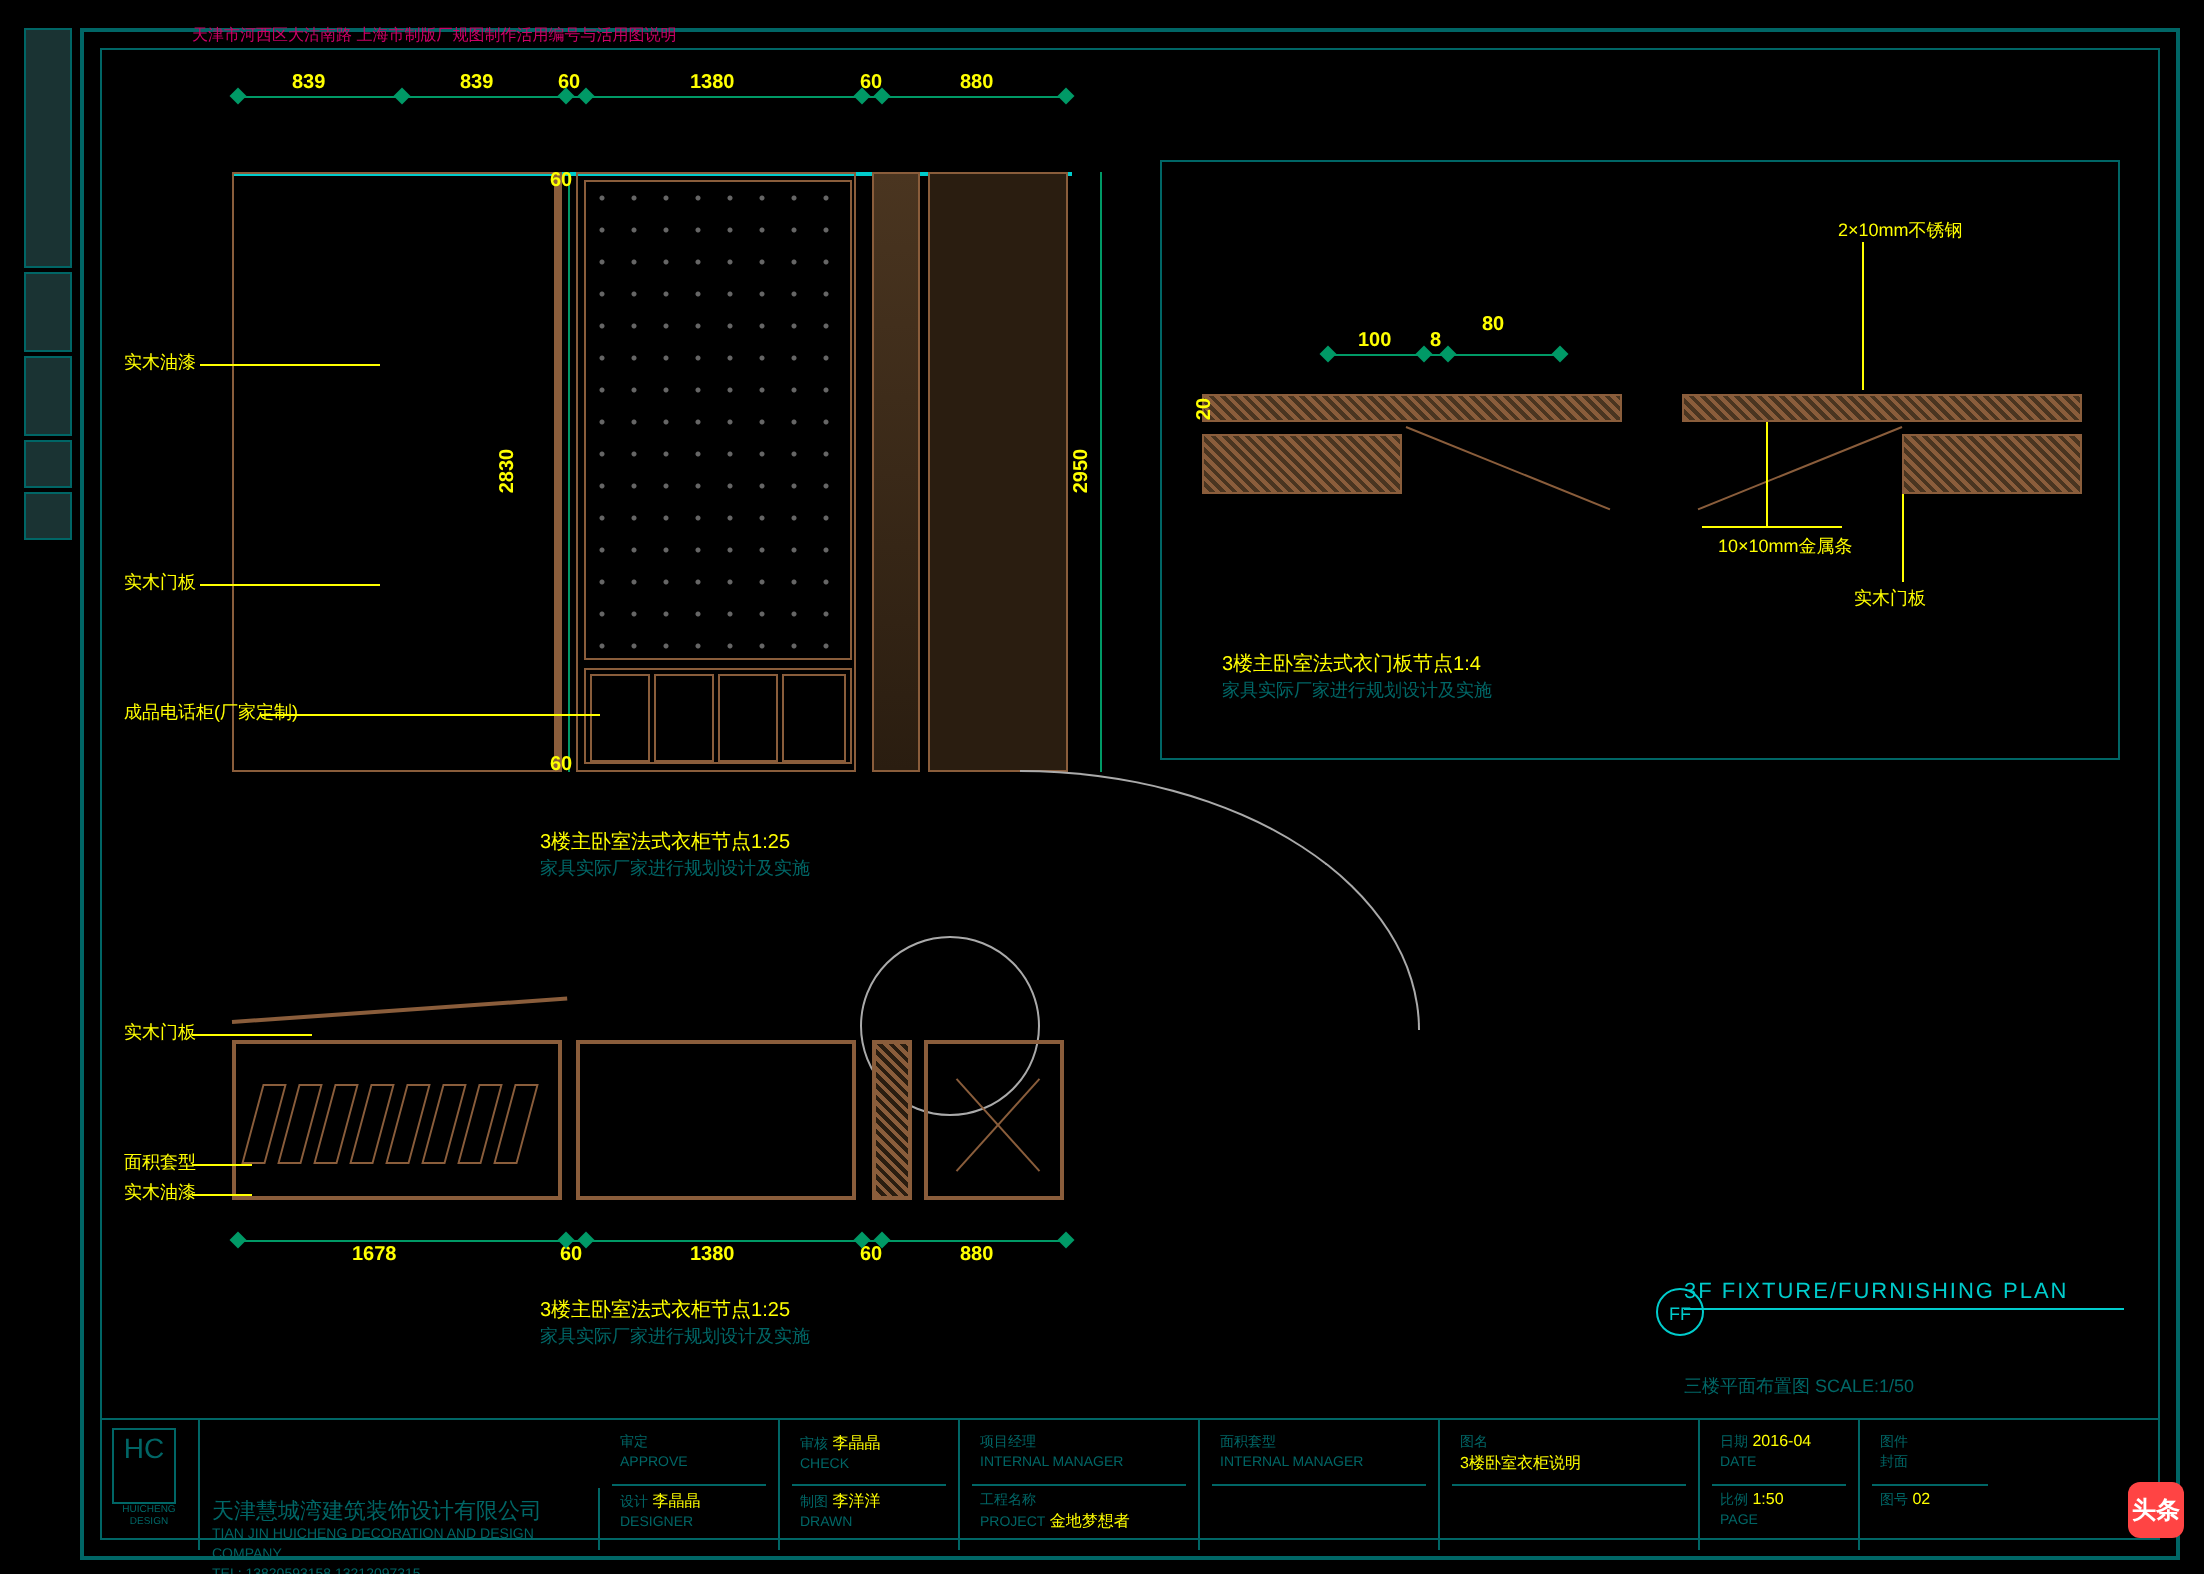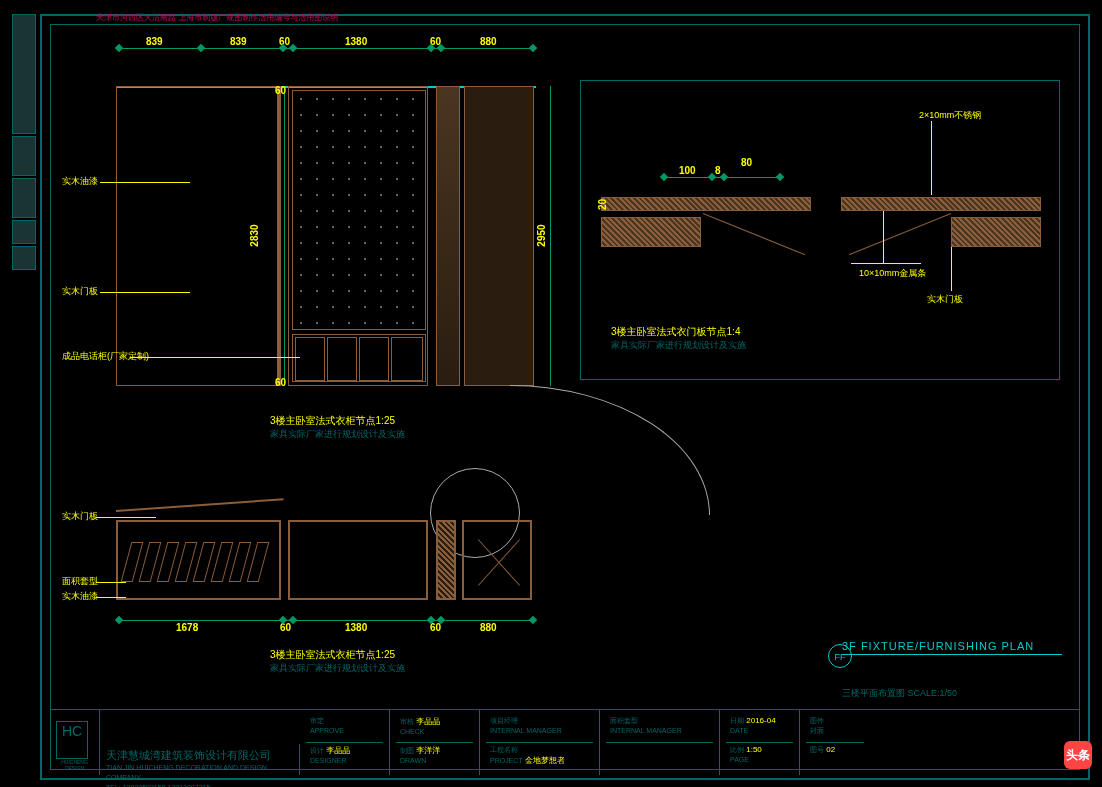--- a/index.html
+++ b/index.html
@@ -205,21 +205,21 @@
   .tb-cell {
     border-right: 1px solid #006666;
     padding: 4px 6px;
     font-size: 8px;
     color: #006666;
     position: relative;
   }
   .tb-logo {
     width: 50px;
     display: flex;
-    align-items: flex-end;
+    align-items: flex-start;
     justify-content: center;
   }
   .logo-box {
     width: 32px; height: 38px;
     border: 1px solid #006666;
     color: #006666;
     font-size: 14px;
     text-align: center;
     line-height: 18px;
   }
@@ -451,20 +451,24 @@
     <div class="tb-field-row"><span class="tb-label">制图</span> <span class="tb-value">李洋洋</span><br><span class="tb-label">DRAWN</span></div>
   </div>
   <div class="tb-cell tb-field" style="width:120px">
     <div class="tb-field-row"><span class="tb-label">项目经理</span><br><span class="tb-label">INTERNAL MANAGER</span></div>
     <div class="tb-field-row"><span class="tb-label">工程名称</span><br><span class="tb-label">PROJECT</span> <span class="tb-value">金地梦想者</span></div>
   </div>
   <div class="tb-cell tb-field" style="width:120px">
     <div class="tb-field-row"><span class="tb-label">面积套型</span><br><span class="tb-label">INTERNAL MANAGER</span></div>
     <div class="tb-field-row"></div>
   </div>
+  <div class="tb-cell tb-field" style="width:130px">
+    <div class="tb-field-row"><span class="tb-label">图名</span><br><span class="tb-value">3楼卧室衣柜说明</span></div>
+    <div class="tb-field-row"></div>
+  </div>
   <div class="tb-cell tb-field" style="width:80px">
     <div class="tb-field-row"><span class="tb-label">日期</span> <span class="tb-value">2016-04</span><br><span class="tb-label">DATE</span></div>
     <div class="tb-field-row"><span class="tb-label">比例</span> <span class="tb-value">1:50</span><br><span class="tb-label">PAGE</span></div>
   </div>
   <div class="tb-cell tb-field" style="width:70px;border-right:none">
     <div class="tb-field-row"><span class="tb-label">图件</span><br><span class="tb-label">封面</span></div>
     <div class="tb-field-row"><span class="tb-label">图号</span> <span class="tb-value">02</span></div>
   </div>
 </div>
 

